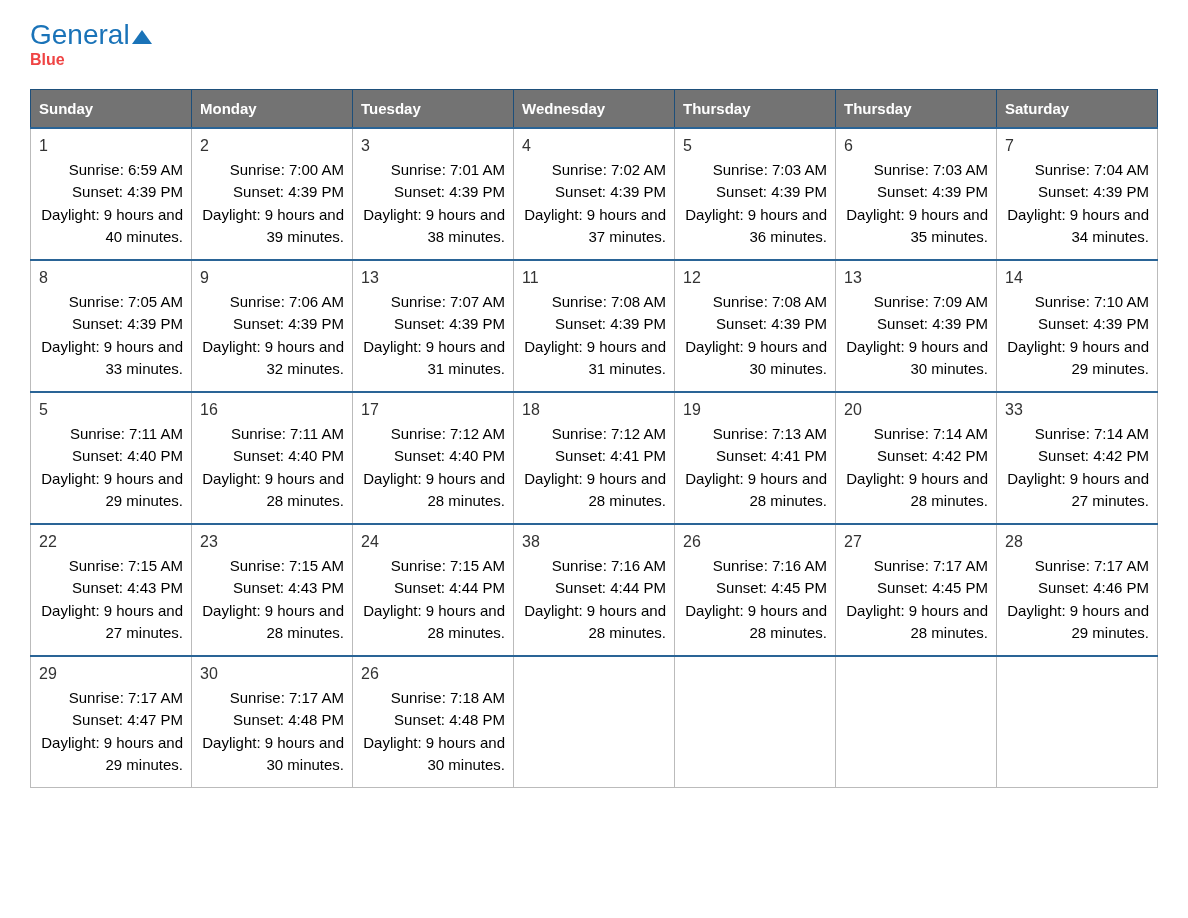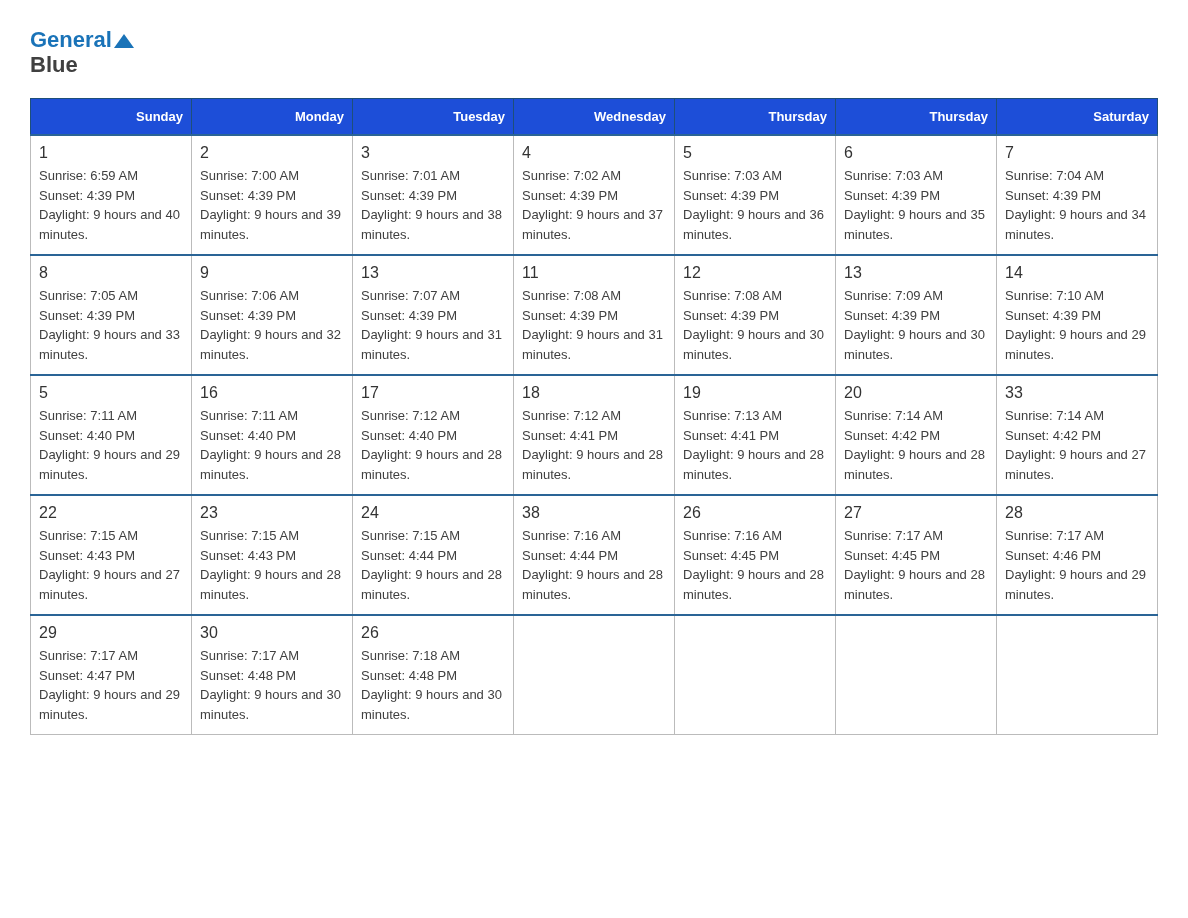--- a/index.html
+++ b/index.html
@@ -15,33 +15,32 @@
       justify-content: space-between;
       align-items: flex-start;
       margin-bottom: 20px;
     }
     .logo {
       display: flex;
       flex-direction: column;
       align-items: flex-start;
     }
     .logo-general {
-      font-size: 22px;
-      font-weight: bold;
+      font-size: 28px;
+      font-weight: normal;
       color: #333;
       line-height: 1.1;
-      margin-top: 8px;
     }
     .logo-general span {
       color: #1a73b8;
     }
     .logo-blue {
-      font-size: 22px;
+      font-size: 16px;
       font-weight: bold;
-      color: #404040;
+      color: #ef4444;
       display: flex;
       align-items: center;
     }
     .title-block {
       text-align: right;
     }
     .title-block h1 {
       font-size: 48px;
       font-weight: 300;
       color: #333;
@@ -52,48 +51,49 @@
       font-weight: 400;
       color: #555;
       margin-top: 4px;
     }
     .calendar {
       width: 100%;
       border-collapse: collapse;
       border: 1px solid #999;
     }
     .calendar thead tr th {
-      background-color: #1d4ed8;
+      background-color: #737373;
       color: #fff;
       padding: 10px 8px;
-      font-size: 13px;
+      font-size: 15px;
       font-weight: 600;
-      text-align: right;
+      text-align: left;
       border: 1px solid #1e4f7a;
     }
     .calendar tbody tr td {
       vertical-align: top;
       padding: 8px 8px 10px 8px;
       border: 1px solid #bbb;
       border-top: 2px solid #2a6496;
       font-size: 13px;
       color: #333;
       width: 14.28%;
     }
     .day-num {
       font-size: 16px;
       font-weight: 500;
       color: #333;
       margin-bottom: 4px;
       display: block;
     }
     .day-info {
-      font-size: 13px;
+      font-size: 15px;
       line-height: 1.5;
-      color: #404040;
+      color: #000000;
+      text-align: right;
     }
     .empty-cell {
       border-top: 2px solid #2a6496;
       background: #fff;
     }
   </style>
 </head>
 <body>
 
 <div class="header-row">

